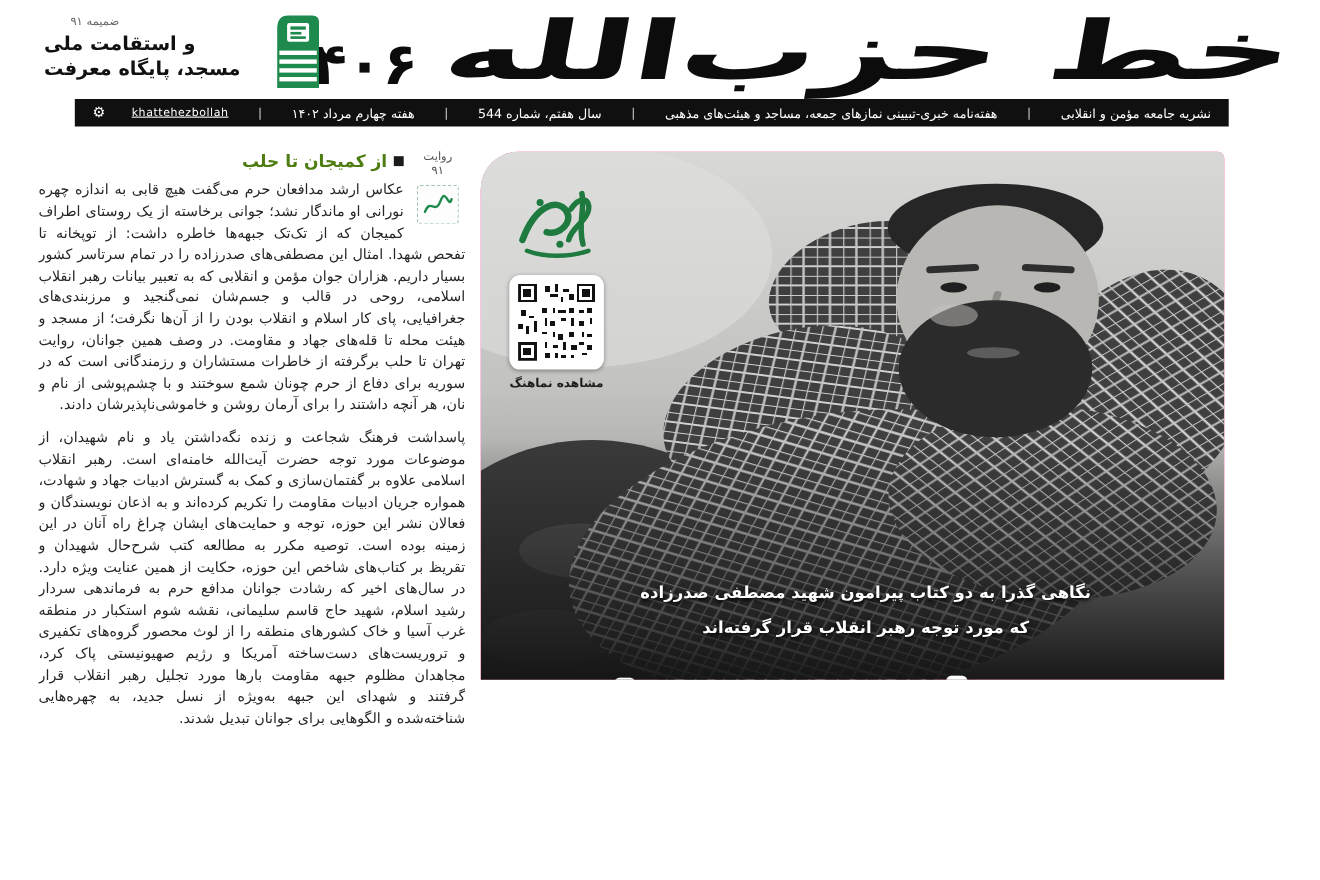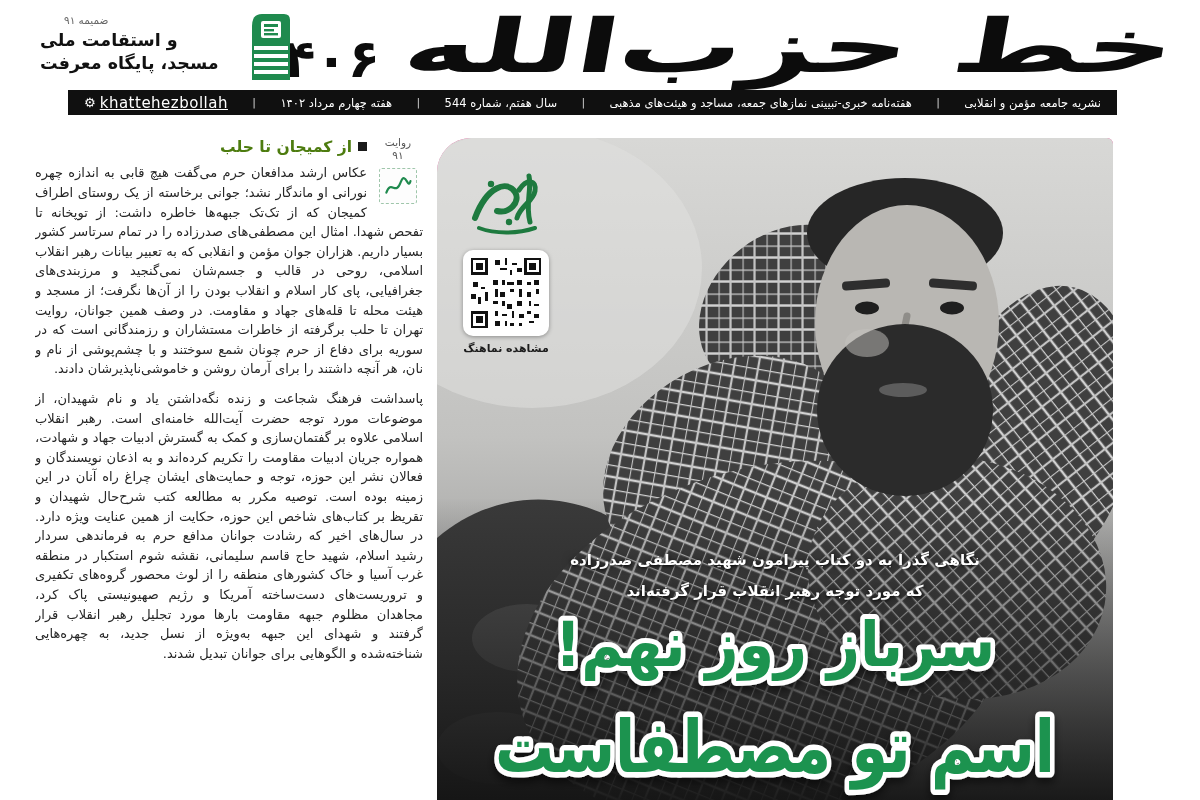--- a/index.html
+++ b/index.html
@@ -17,52 +17,52 @@
   .supplement-label { font-size:10.5px; color:#666; margin-bottom:3px; padding-left:24px; }
   .slogan-line { font-size:17.5px; font-weight:bold; color:#111; line-height:1.32; }
 
   
   .info-bar { position:absolute; left:68px; top:90px; width:1049px; height:25px;
               background:#101010; color:#fff; display:flex; align-items:center;
               justify-content:space-between; padding:0 16px; font-size:11.5px; }
   .info-bar .seg { white-space:nowrap; }
   .info-bar .sep { color:#cfcfcf; padding:0 4px; font-size:11px; }
   .handle-wrap { display:flex; align-items:center; gap:4px; }
-  .handle-text { text-decoration:underline; font-size:15px; letter-spacing:.5px; direction:ltr; }
+  .handle-text { text-decoration:underline; font-size:10px; letter-spacing:.5px; direction:ltr;margin-left:20px; }
   .gear-glyph { font-size:13px; line-height:1; }
 
   
   .left-column { position:absolute; left:35px; top:136px; width:388px; height:664px;
                  overflow:hidden; color:#222; }
   .col-marker { float:right; width:46px; margin-right:2px; margin-left:8px; text-align:center; }
   .col-marker .m-line { font-size:10.5px; color:#555; line-height:1.25; }
   .marker-box { width:38px; height:36px; margin:6px auto 0; border:1.5px dashed #9fc6ab;
                 border-radius:3px; display:flex; align-items:center; justify-content:center;
                 background:#fdfdfd; }
   .article-heading { color:#4d7c0f; font-weight:bold; font-size:15.5px; line-height:1.45;
                      margin-bottom:5px; }
   .article-heading .bullet { display:inline-block; width:9px; height:9px; background:#1a1a1a;
                              margin-left:6px; vertical-align:1px; }
   .article-body { font-size:13px; line-height:19.6px; text-align:justify; color:#262626;
                   margin-bottom:10px; }
 
   
-  .poster-card { position:absolute; left:437px; top:138px; width:676px; height:662px;
+  .poster-card { position:absolute; left:437px; top:138px; width:676px; height:480px;
                  border-radius:34px 6px 0 0; overflow:hidden; background:#ec4899; }
   .portrait-svg { position:absolute; inset:0; width:100%; height:100%; }
   .calligraphy-logo { position:absolute; left:28px; top:32px; width:86px; height:72px; }
   .qr-card { position:absolute; left:26px; top:112px; width:86px; height:86px;
              background:#fff; border-radius:10px; box-shadow:0 1px 4px rgba(0,0,0,.35);
              display:flex; align-items:center; justify-content:center; }
   .qr-card svg { width:70px; height:70px; }
   .qr-caption { position:absolute; left:8px; top:204px; width:122px; text-align:center;
                 font-size:11px; font-weight:bold; color:#1c1c1c; }
-  .kicker { position:absolute; left:0; width:100%; text-align:center; color:#ffffff;
+  .kicker { position:absolute; left:12px; width:100%; text-align:center; color:#ffffff;
             font-weight:bold; font-size:15px; text-shadow:0 1px 3px rgba(0,0,0,.85),
-            0 0 8px rgba(0,0,0,.5);margin-top:21px; }
+            0 0 8px rgba(0,0,0,.5); }
   .kicker-1 { top:392px; }
   .kicker-2 { top:423px; }
   .headline-svg { position:absolute; left:0; top:446px; width:676px; height:216px; }
   .headline-svg text { font-family:"DejaVu Sans", sans-serif; font-weight:bold; }
 </style>
 </head>
 <body>
 
 <div class="page">
 

